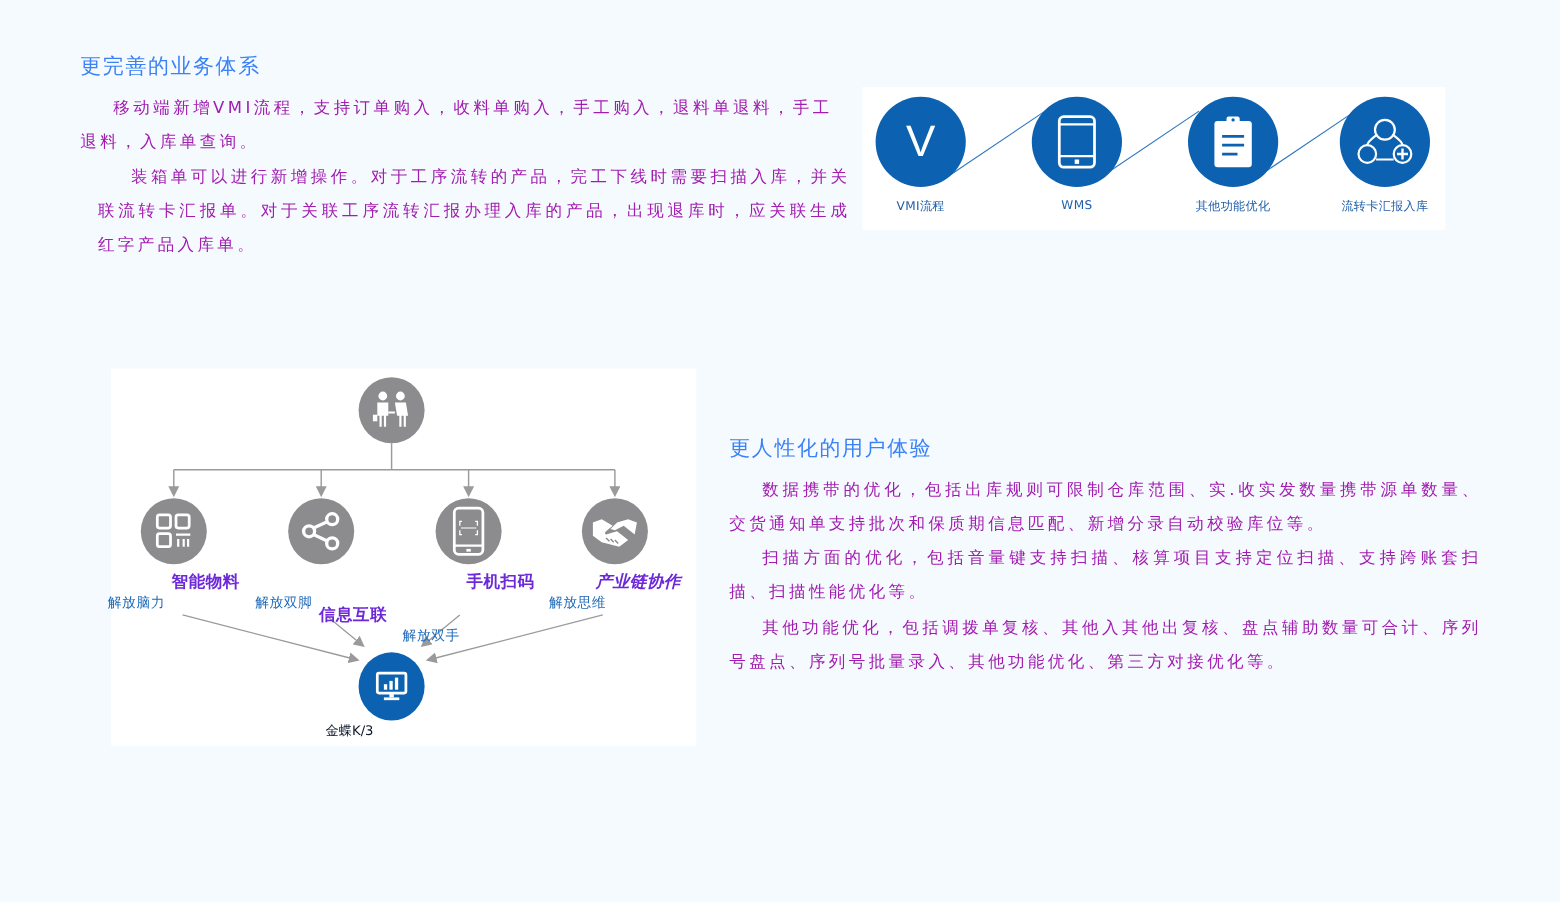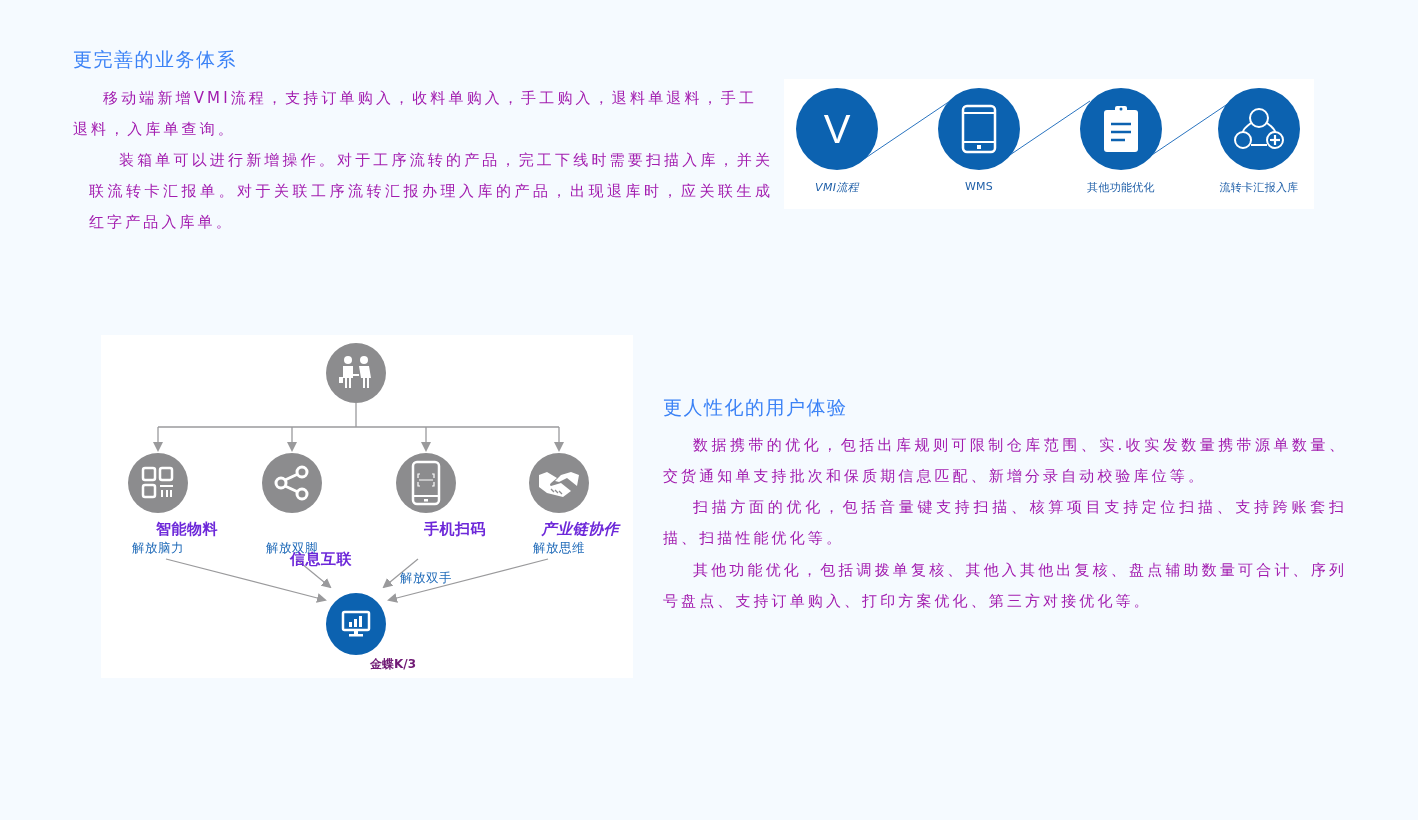--- a/index.html
+++ b/index.html
@@ -15,23 +15,23 @@
   
   .proc-card { position:absolute; left:784px; top:79px; width:530px; height:130px; background:#ffffff; }
   .proc-card svg.lines { position:absolute; left:0; top:0; }
   .proc-node { position:absolute; width:82px; height:82px; border-radius:50%; background:#0c62b0; display:flex; align-items:center; justify-content:center; }
   .proc-label { position:absolute; width:120px; text-align:center; font-size:11px; color:#1f5fa8; letter-spacing:0.3px; }
 
   
   .dia-card { position:absolute; left:101px; top:335px; width:532px; height:343px; background:#ffffff; }
   .gray-node { position:absolute; width:60px; height:60px; border-radius:50%; background:#8c8c8e; display:flex; align-items:center; justify-content:center; }
   .feat-title { position:absolute; width:120px; text-align:right; font-size:15px; font-weight:bold; color:#6d28d9; letter-spacing:0.5px; }
-  .feat-sub { position:absolute; width:120px; text-align:center; font-size:12.5px; color:#1f6ab8; letter-spacing:0.5px; }
+  .feat-sub { position:absolute; width:120px; font-size:12.5px; color:#1f6ab8; letter-spacing:0.5px; }
   .blue-node { position:absolute; width:60px; height:62px; border-radius:50%; background:#0c62b0; display:flex; align-items:center; justify-content:center; }
-  .k3-label { position:absolute; width:120px; text-align:right; font-size:12px; font-weight:bold; color:#701a75; }
+  .k3-label { position:absolute; width:120px; text-align:left; font-size:12px; font-weight:normal; color:#0f172a; }
 </style>
 </head>
 <body>
 
 <h2 class="h2" style="left:73px; top:47px;">更完善的业务体系</h2>
 <p class="para" style="left:73px; top:83px; width:684px;">移动端新增VMI流程，支持订单购入，收料单购入，手工购入，退料单退料，手工退料，入库单查询。</p>
 <p class="para" style="left:73px; top:145px; width:684px;margin-left:16px;">装箱单可以进行新增操作。对于工序流转的产品，完工下线时需要扫描入库，并关联流转卡汇报单。对于关联工序流转汇报办理入库的产品，出现退库时，应关联生成红字产品入库单。</p>
 
 <div class="proc-card">
   <svg class="lines" width="530" height="130">
@@ -67,21 +67,21 @@
       <circle cx="10" cy="33" r="8" fill="none" stroke="#fff" stroke-width="2"></circle>
       <circle cx="42" cy="33" r="8" fill="none" stroke="#fff" stroke-width="2"></circle>
       <path d="M18 16 Q10 22 10 25" fill="none" stroke="#fff" stroke-width="2"></path>
       <path d="M34 16 Q42 22 42 25" fill="none" stroke="#fff" stroke-width="2"></path>
       <line x1="18" y1="38" x2="34" y2="38" stroke="#fff" stroke-width="2"></line>
       <line x1="37" y1="33" x2="47" y2="33" stroke="#fff" stroke-width="2.2"></line>
       <line x1="42" y1="28" x2="42" y2="38" stroke="#fff" stroke-width="2.2"></line>
     </svg>
   </div>
 
-  <div class="proc-label" style="left:-7px; top:101px;font-style:italic;">VMI流程</div>
+  <div class="proc-label" style="left:-7px; top:101px;">VMI流程</div>
   <div class="proc-label" style="left:135px; top:101px;">WMS</div>
   <div class="proc-label" style="left:277px; top:101px;">其他功能优化</div>
   <div class="proc-label" style="left:415px; top:101px;">流转卡汇报入库</div>
 </div>
 
 <div class="dia-card">
   <svg width="532" height="343" style="position:absolute;left:0;top:0;">
     <defs>
       <marker id="arr" markerWidth="10" markerHeight="10" refX="8" refY="5" orient="auto" markerUnits="userSpaceOnUse">
         <path d="M0,0 L10,5 L0,10 Z" fill="#9a9a9c"></path>
@@ -165,13 +165,13 @@
       <rect x="13" y="20" width="4" height="4" fill="#fff"></rect>
       <rect x="8" y="24" width="14" height="2.5" fill="#fff"></rect>
     </svg>
   </div>
   <div class="k3-label" style="left:195px; top:321px;">金蝶K/3</div>
 </div>
 
 <h2 class="h2" style="left:663px; top:395px;">更人性化的用户体验</h2>
 <p class="para" style="left:663px; top:430px; width:684px;">数据携带的优化，包括出库规则可限制仓库范围、实.收实发数量携带源单数量、交货通知单支持批次和保质期信息匹配、新增分录自动校验库位等。</p>
 <p class="para" style="left:663px; top:492px; width:684px;">扫描方面的优化，包括音量键支持扫描、核算项目支持定位扫描、支持跨账套扫描、扫描性能优化等。</p>
-<p class="para" style="left:663px; top:555px; width:684px;">其他功能优化，包括调拨单复核、其他入其他出复核、盘点辅助数量可合计、序列号盘点、支持订单购入、打印方案优化、第三方对接优化等。</p>
+<p class="para" style="left:663px; top:555px; width:684px;">其他功能优化，包括调拨单复核、其他入其他出复核、盘点辅助数量可合计、序列号盘点、序列号批量录入、其他功能优化、第三方对接优化等。</p>
 
 </body></html>

